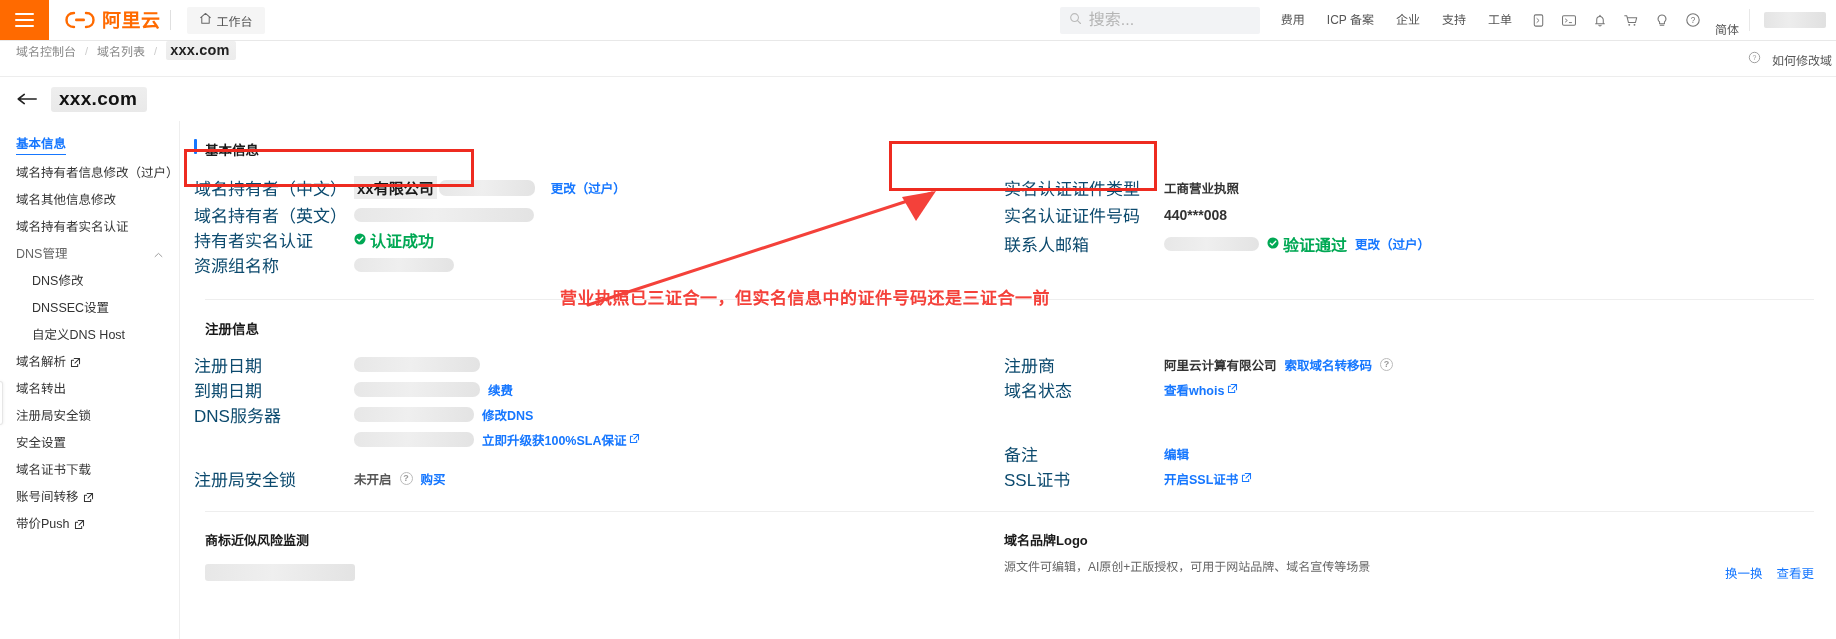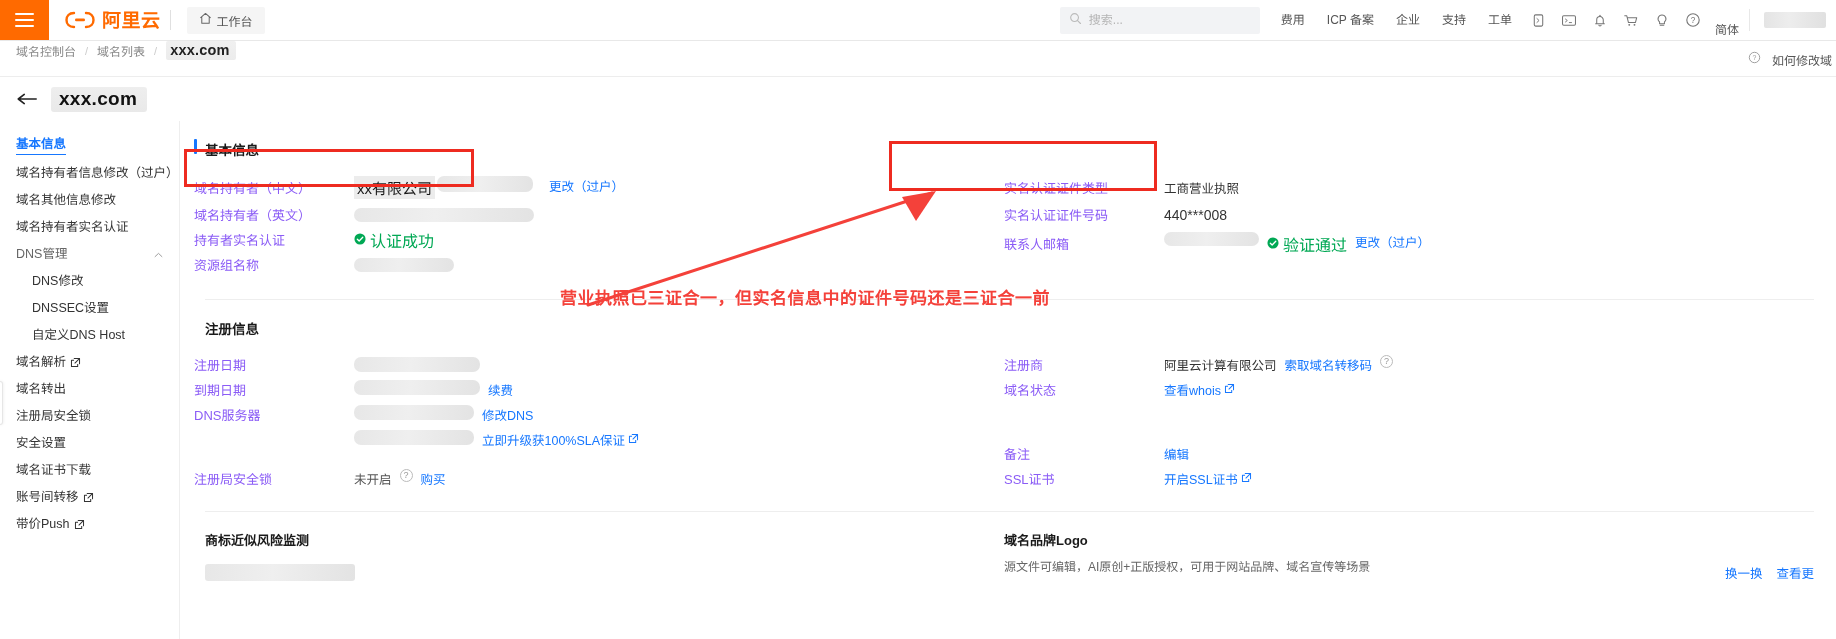--- a/index.html
+++ b/index.html
@@ -71,21 +71,21 @@
     height: 27px;
     margin: auto 0;
     background: #f2f3f5;
     border-radius: 2px;
     display:flex; align-items:center;
     padding: 0 9px;
     gap: 7px;
   }
   .search-wrap input {
     border:0; background:transparent; outline:none;
-    font-size: 12px; color:#0f766e; width:100%;
+    font-size: 16px; color:#0f766e; width:100%;
     font-family: Liberation Sans, sans-serif;
   }
   .search-wrap input::placeholder { color:#b5b5b5; }
 
   .topnav {
     display:flex; align-items:center;
     gap: 0;
     margin-left: 10px;
   }
   .topnav a {
@@ -238,27 +238,28 @@
 
   .grid2 { display:flex; }
   .col { width: 50%; }
   .row {
     display:flex; align-items:center;
     min-height: 25px;
     margin-bottom: 0px;
   }
   .lab {
     width: 160px; flex: 0 0 160px;
-    color:#8b5cf6; font-size:13px;
+    color:#0c4a6e; font-size:17px;
   }
   .val {
-    display:flex; align-items:flex-start; gap: 8px;
+    display:flex; align-items:center; gap: 8px;
     font-size:12.5px; color:#333;
     flex: 1 1 auto;
     min-width: 0;
+    font-weight: bold;
   }
   .blur {
     display:inline-block; height: 14px;
     background: linear-gradient(95deg,#e7e7e7,#efefef 45%,#e3e3e3);
     border-radius: 7px;
   }
   .blur.b2 { width: 180px; }
   .blur.b3 { width: 120px; }
   .blur.b4 { width: 100px; }
   .blur.b5 { width: 126px; }

